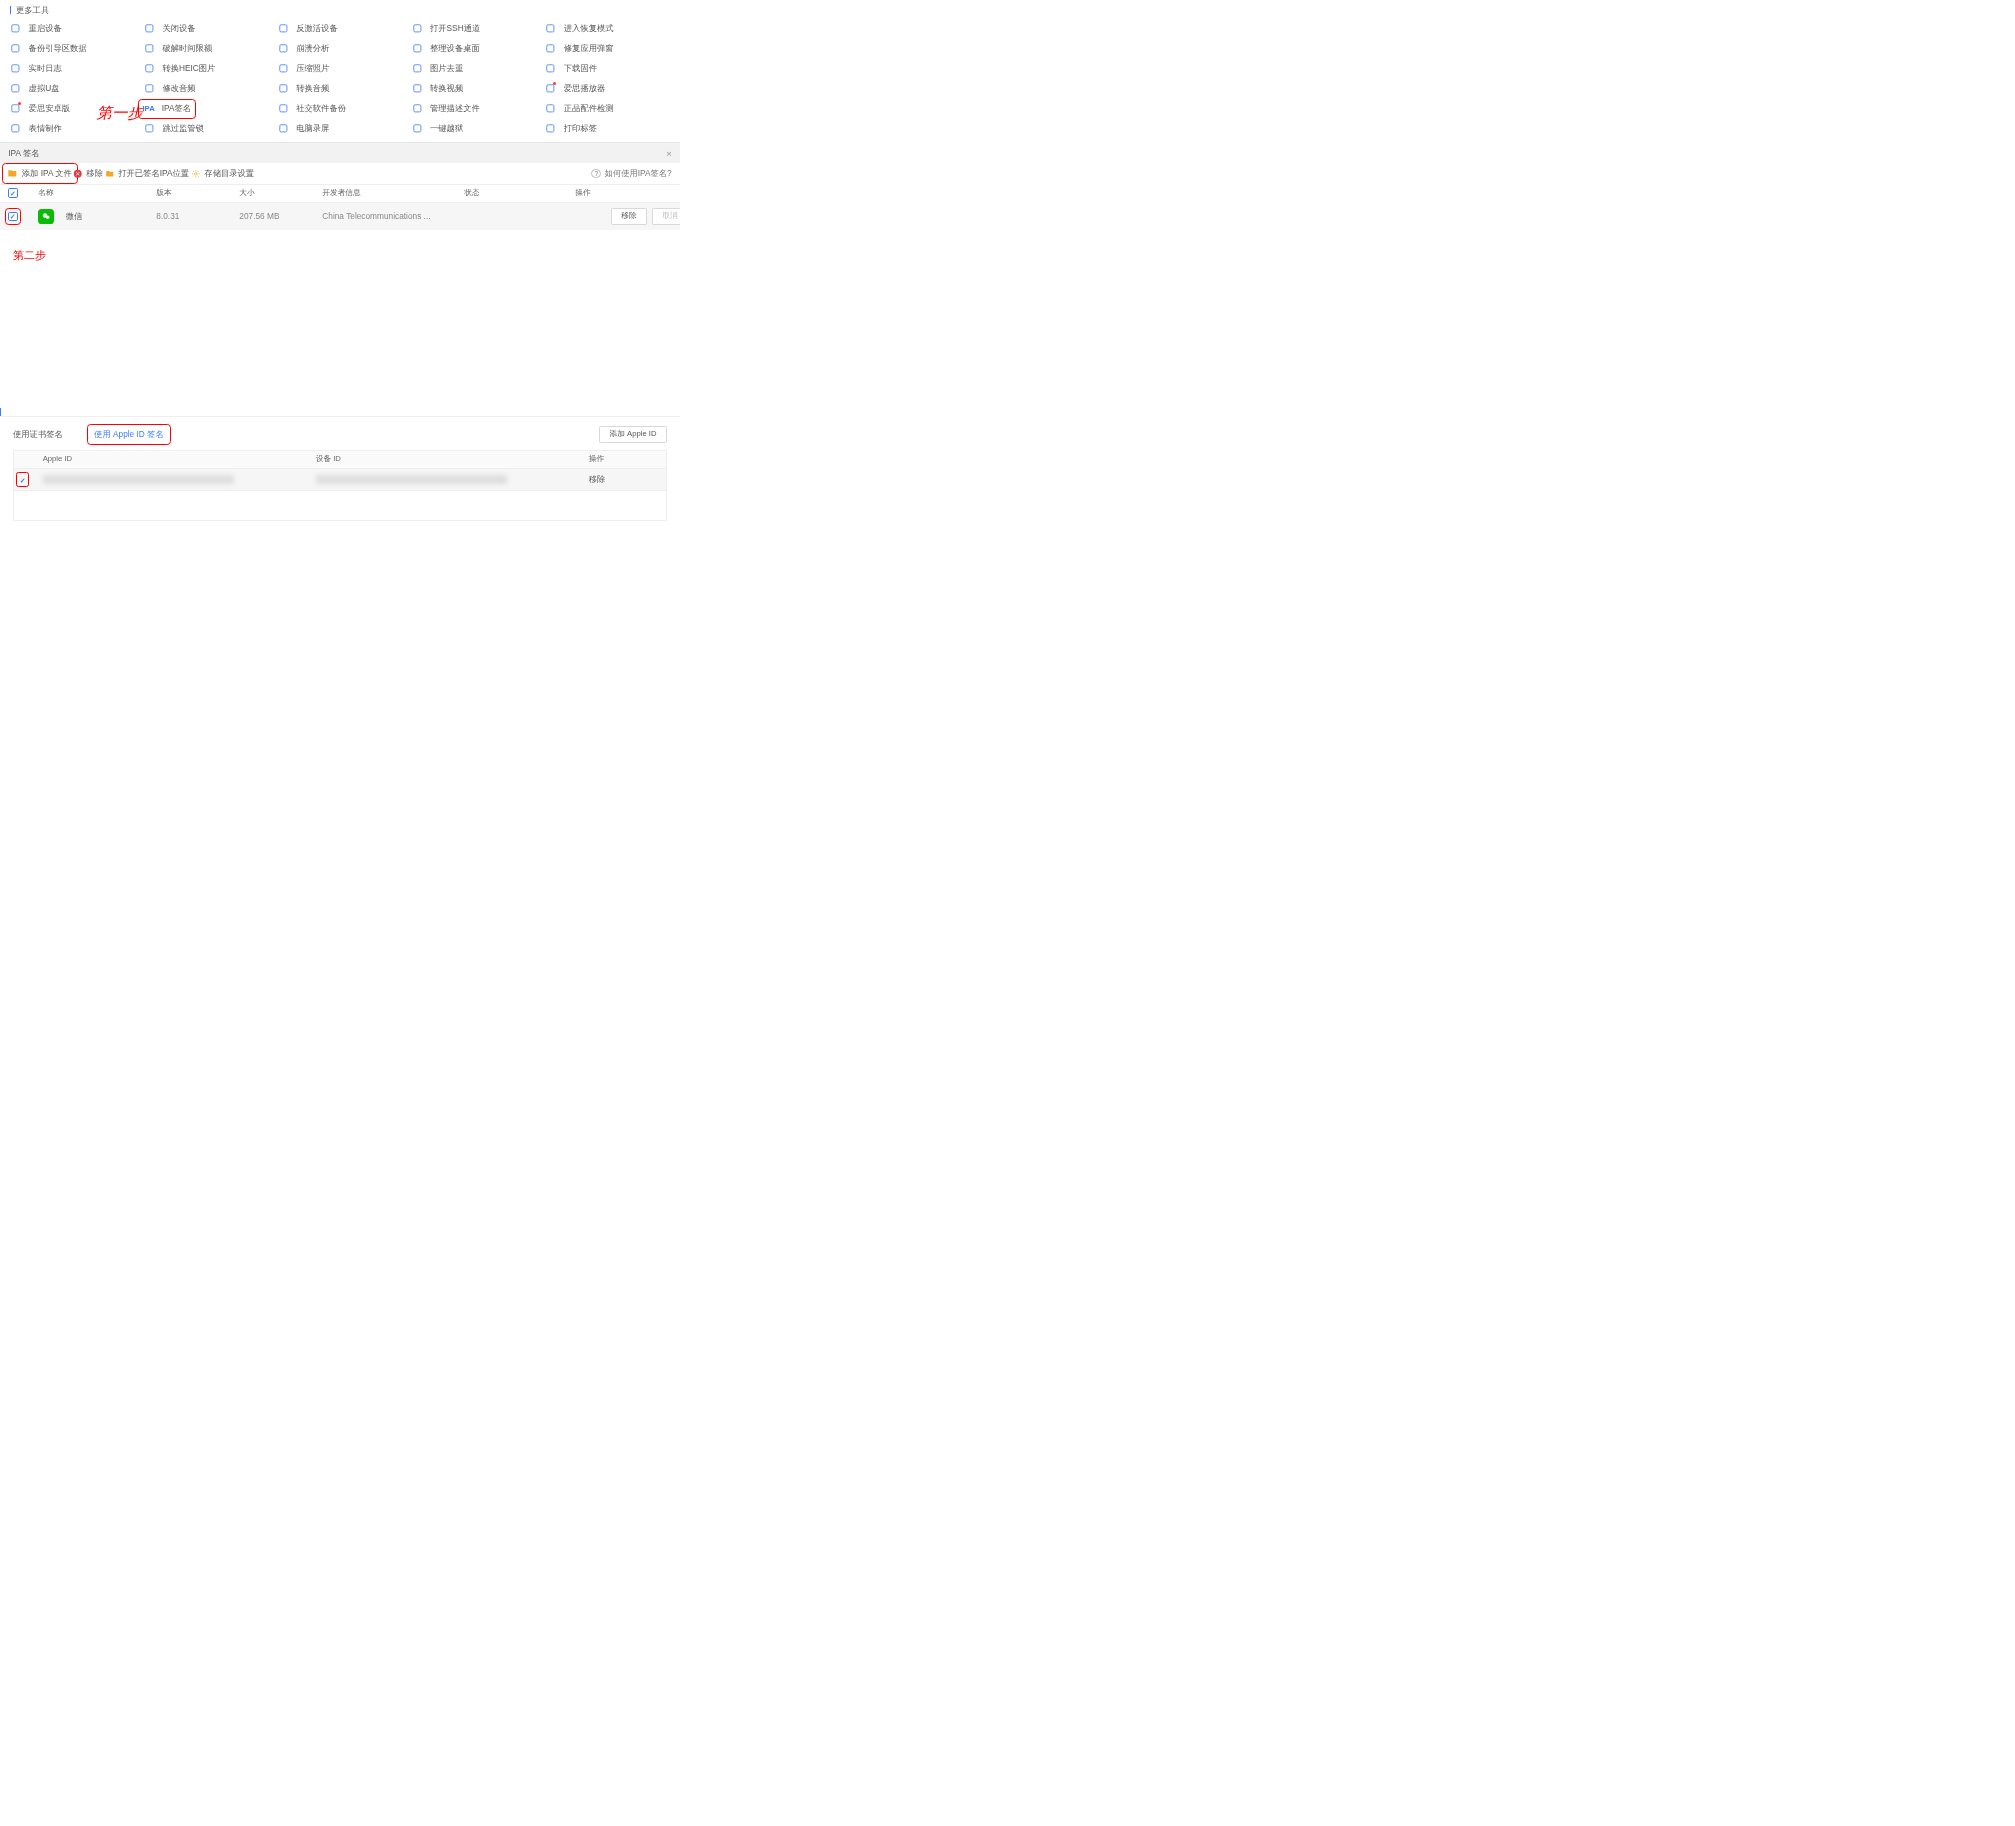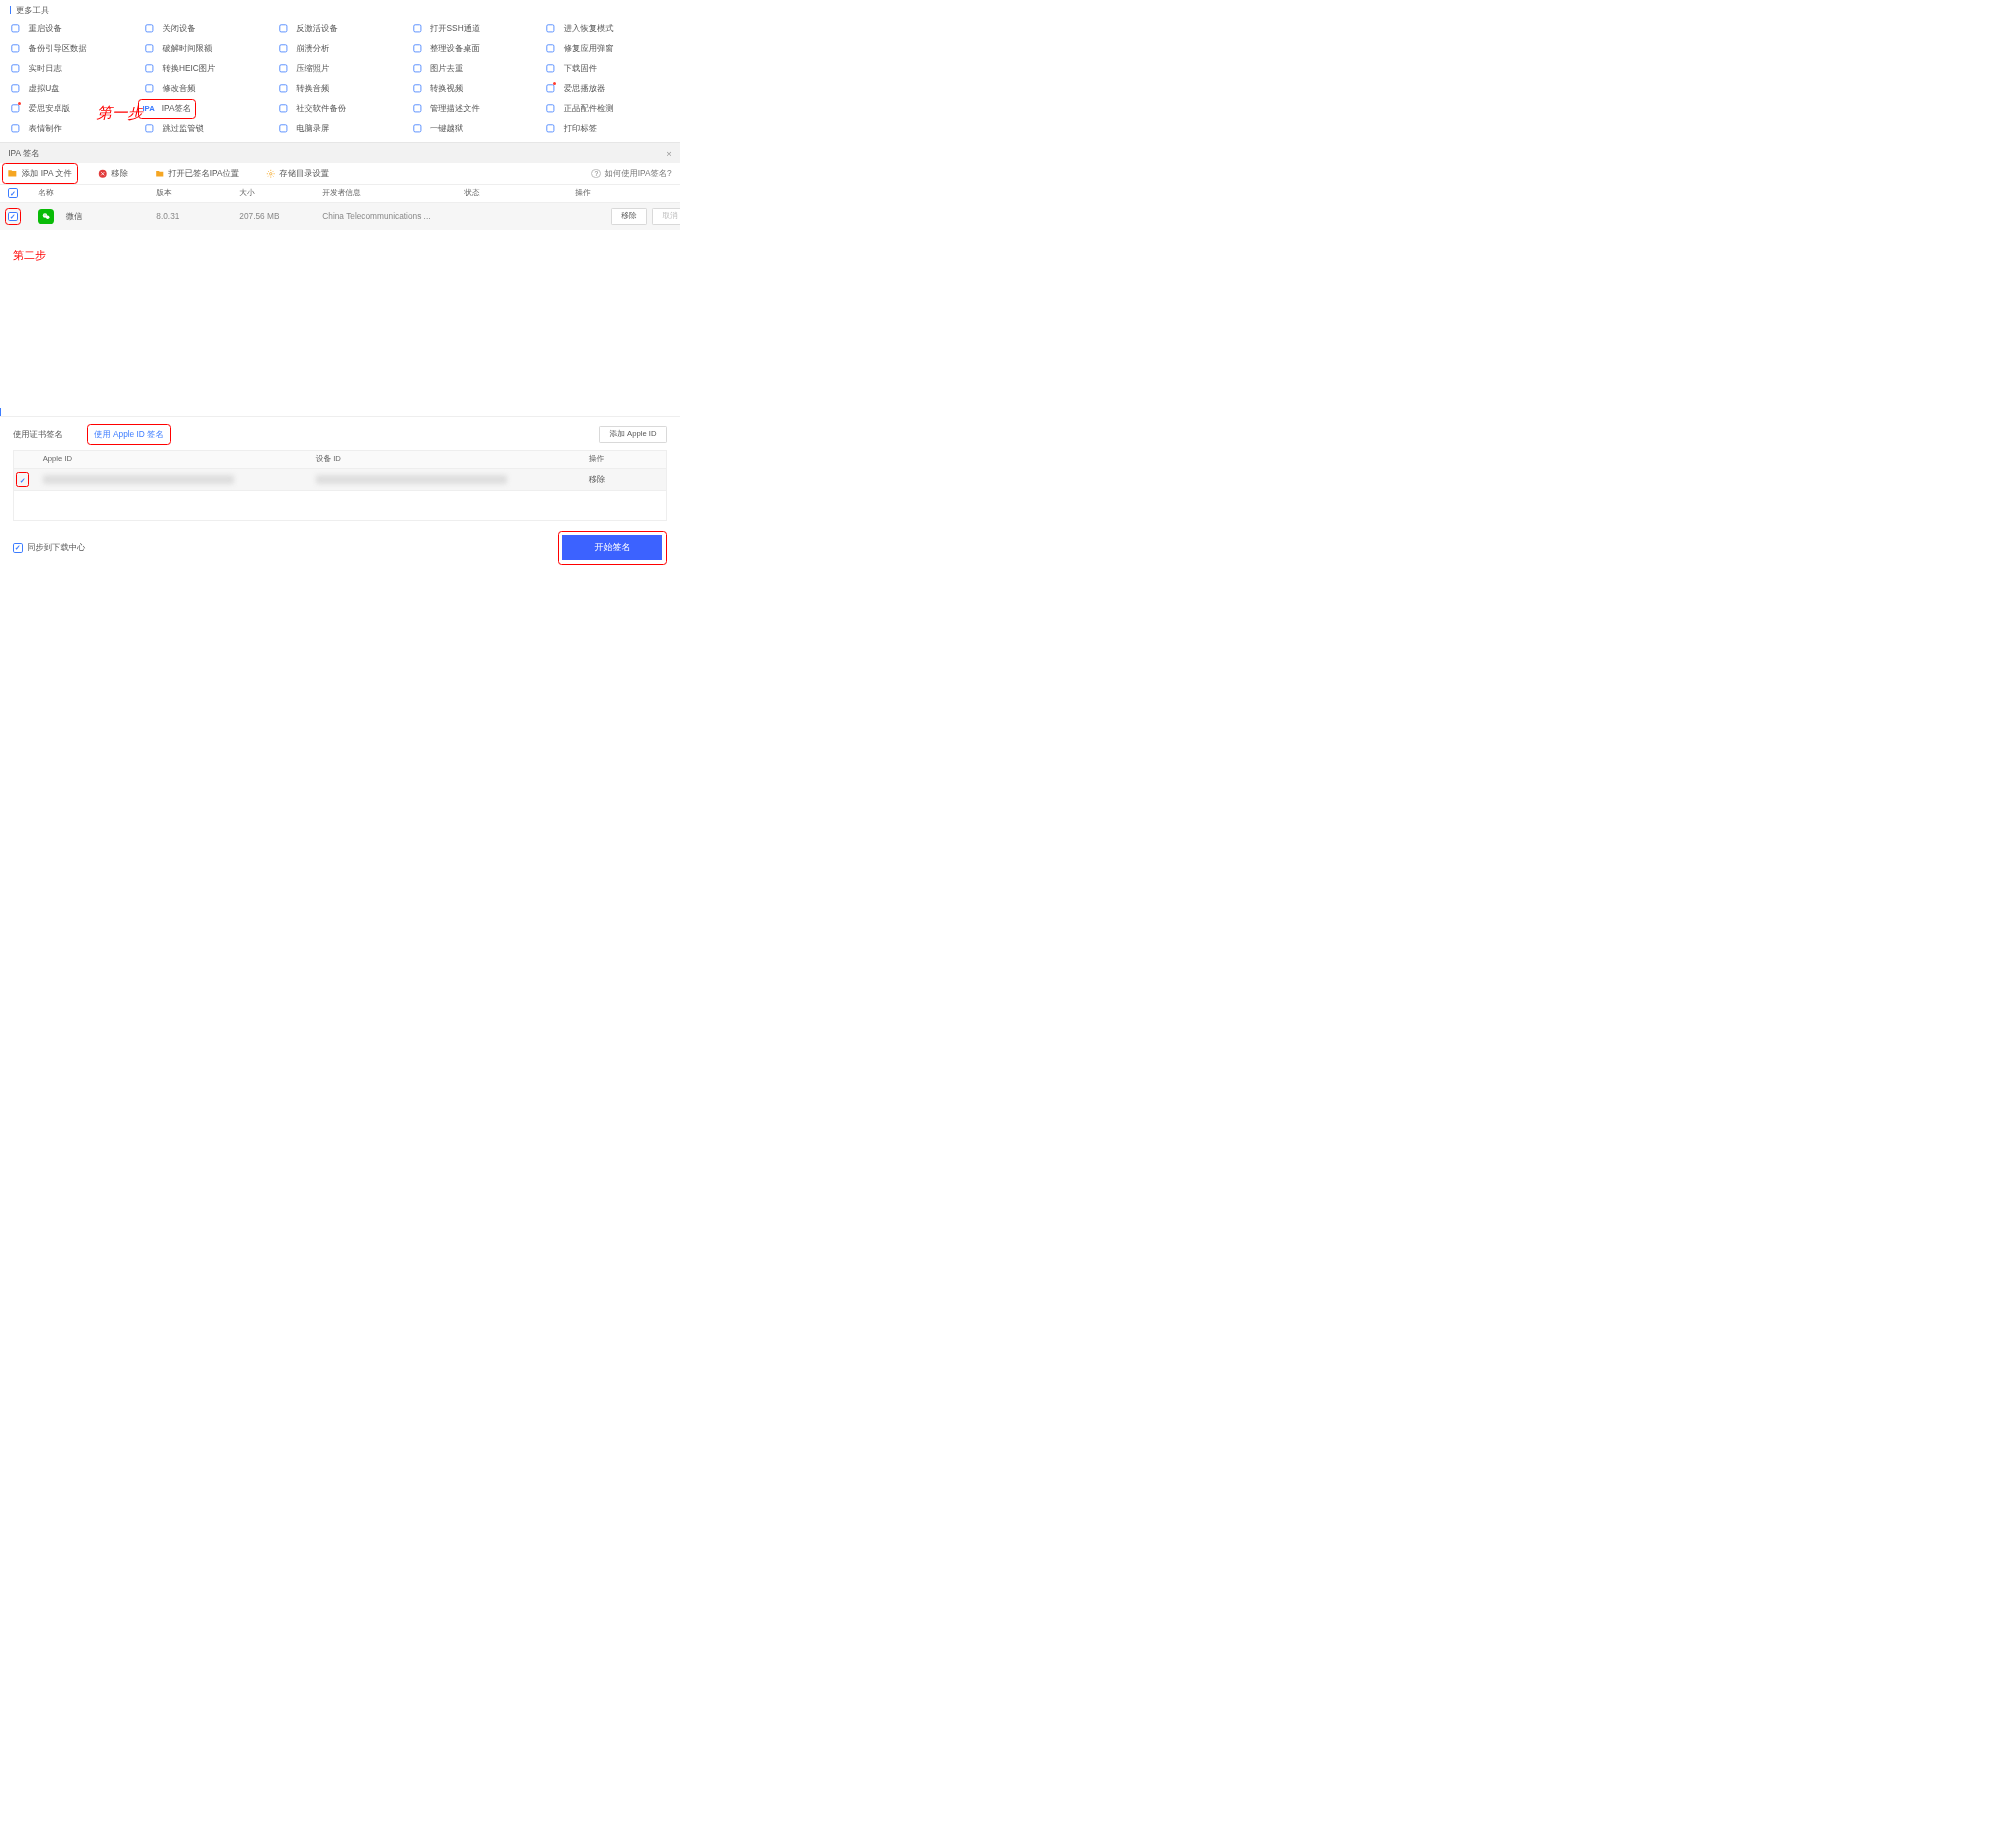--- a/index.html
+++ b/index.html
@@ -93,21 +93,21 @@
     color:#555;
     border-top:0.6px solid #e6e6e6;
   }
   .panel-header .close {
     color:#999; font-size:9.5px; cursor:pointer;
   }
   .toolbar {
     display:flex;
     align-items:center;
     padding: 4.7px 8.3px;
-    gap: 26px;
+    gap: 1px;
     border-bottom:0.6px solid #eee;
   }
   .tb-item {
     display:flex; align-items:center; gap:3.6px; cursor:pointer; color:#555;
   }
   .tb-item .tb-icon { width:10.7px; height:10.7px; display:inline-flex; align-items:center; justify-content:center; }
   .tb-add { border:1.8px solid #ff0000; border-radius:3.6px; padding:3.6px 4.7px; margin:-5.3px -6.5px; color:#555;}
   .tb-add .tb-icon { color:#f5a623; }
   .tb-remove .tb-icon { color:#e23c3c; }
   .tb-openloc .tb-icon { color:#f5a623;}
@@ -573,23 +573,14 @@
     <div>
         <div class="blur"></div>
       </div>
     <div>
         <div class="blur"></div>
       </div>
     <div class="id-remove">移除</div>
   </div>
   <div class="id-list-space"></div>
 
-  <div class="footer">
-    <div class="sync">
-      <span class="chk checked"></span>
-      <span>同步到下载中心</span>
-    </div>
-    <div class="start-wrap">
-      <button class="start-btn">开始签名</button>
-    </div>
-  </div>
 </div>
 
 
 </body></html>

